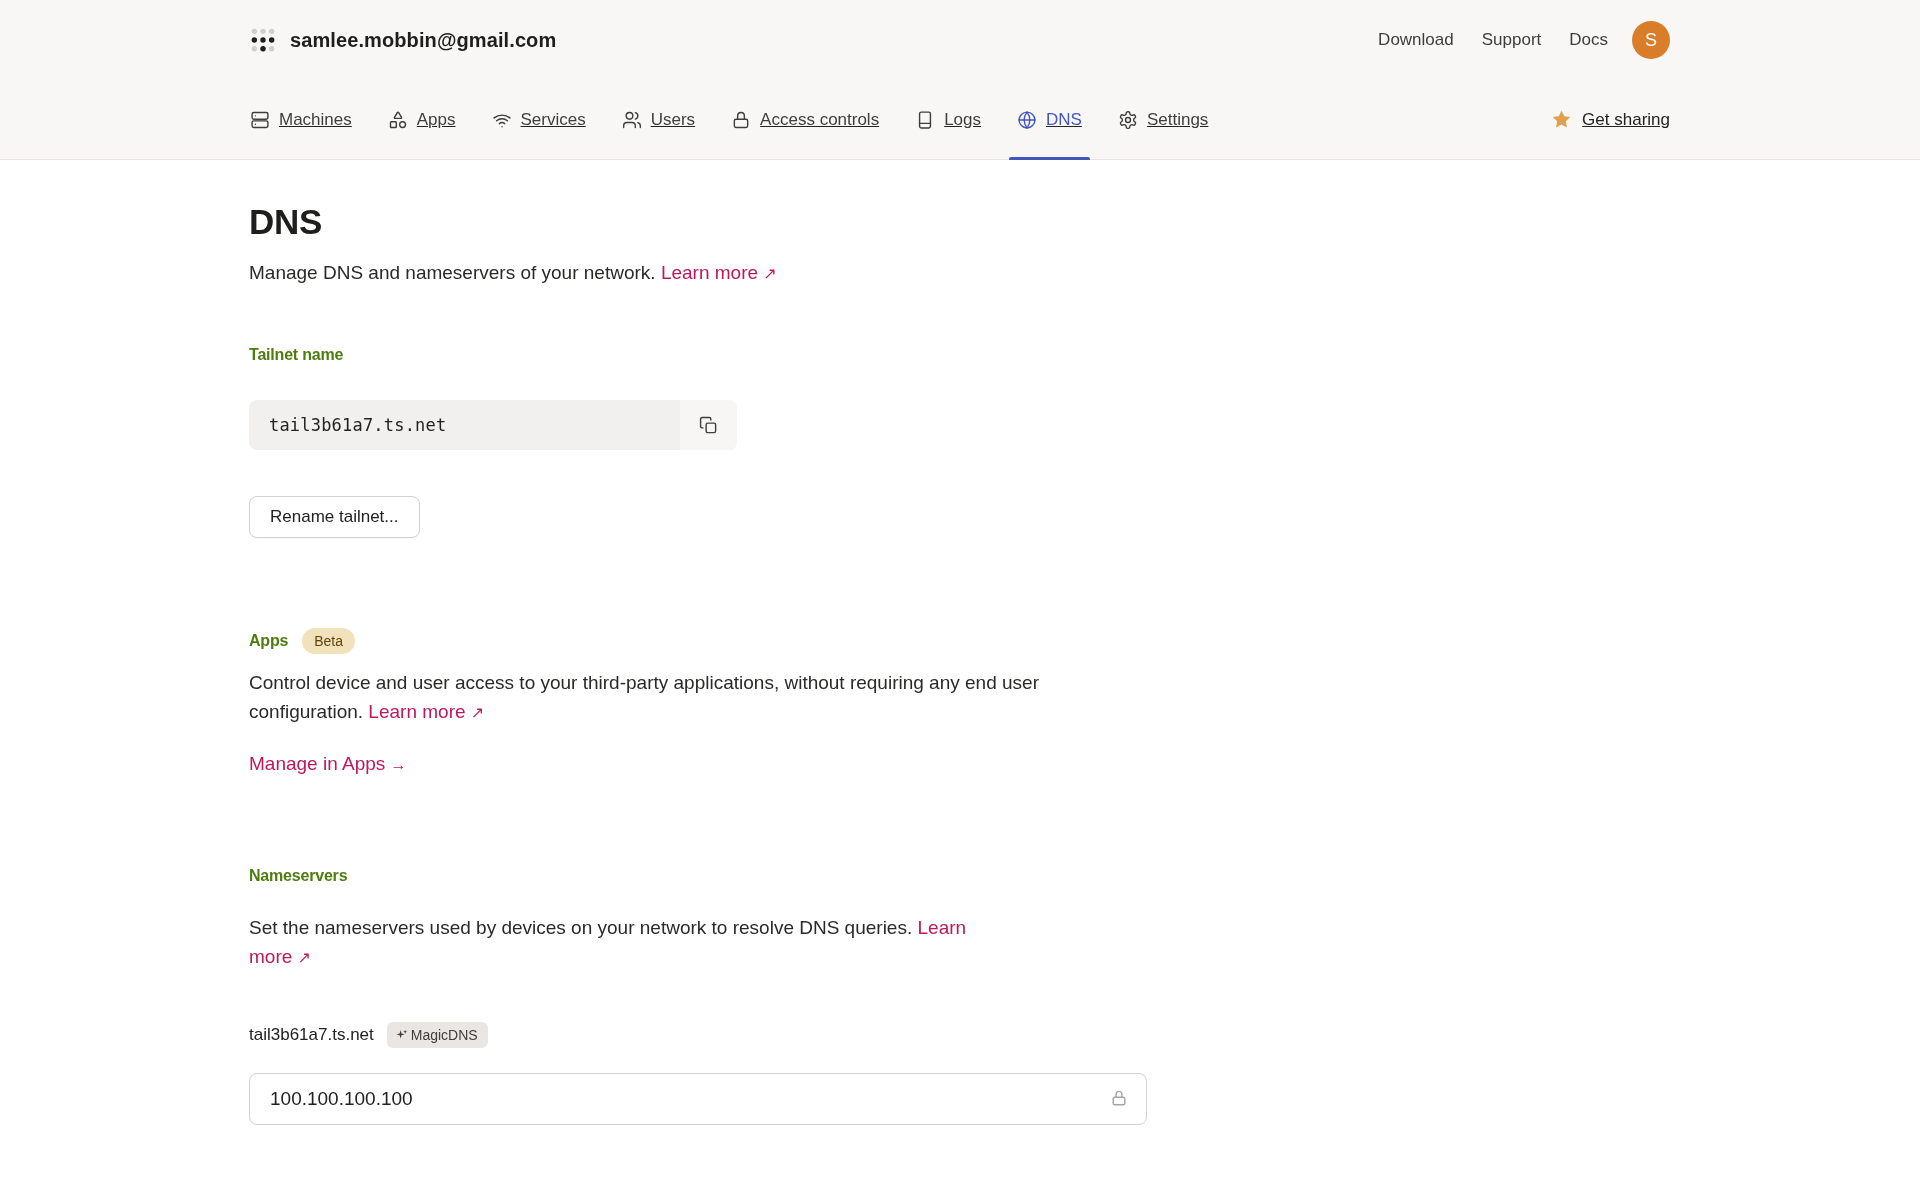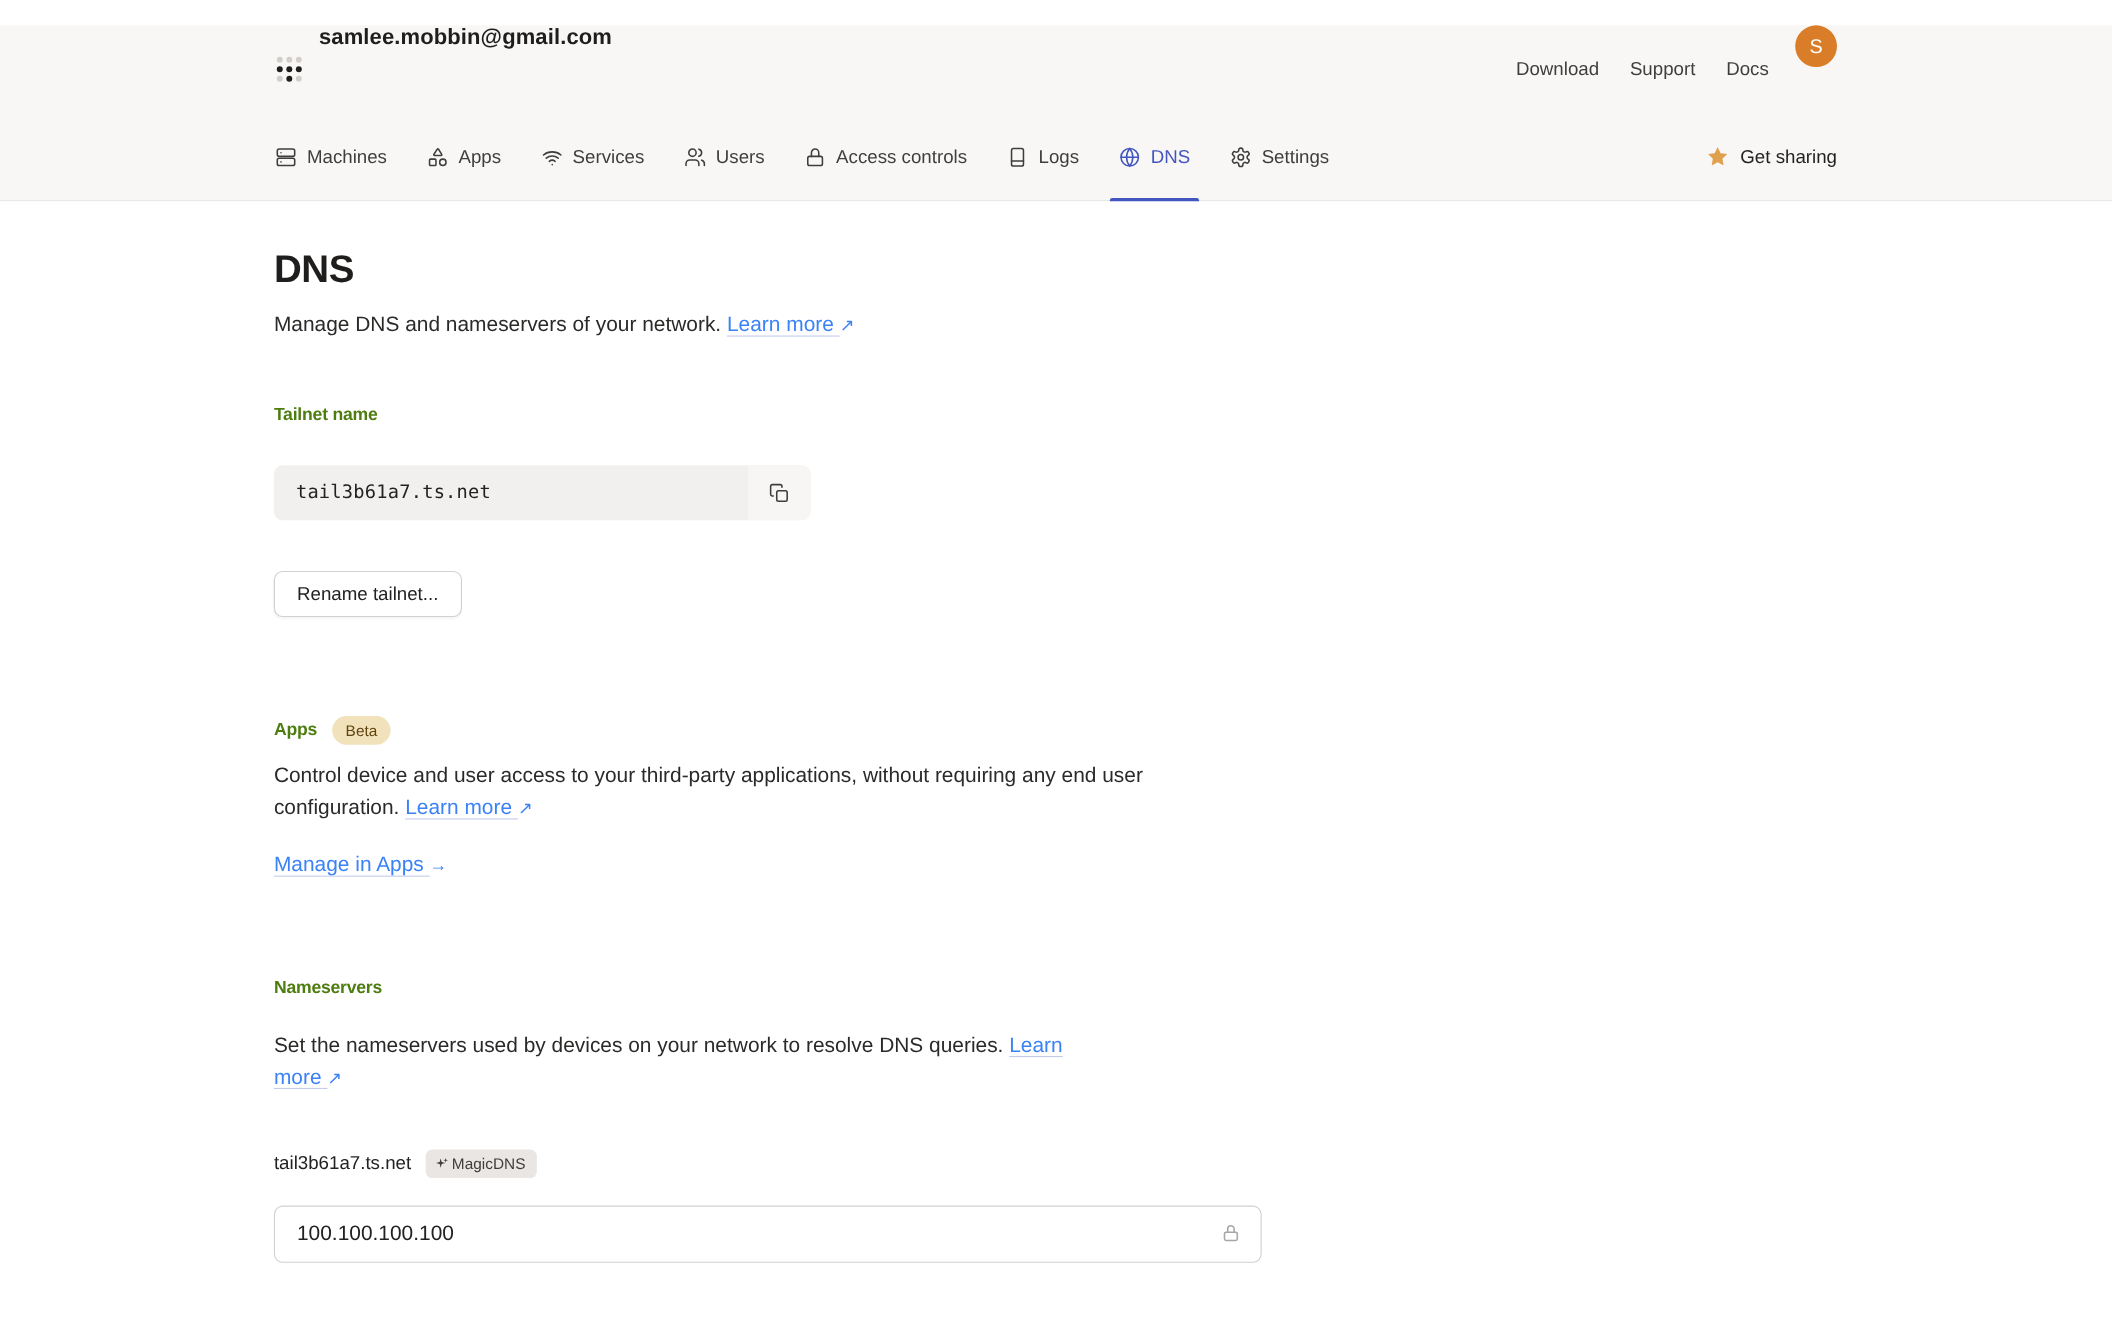--- a/index.html
+++ b/index.html
@@ -11,21 +11,21 @@
     -webkit-font-smoothing: antialiased;
   }
   a { cursor: pointer; }
 
   
   .topbar { background: #f9f7f6; }
   .topbar-row {
     height: 80px;
     padding: 0 250px;
     display: flex;
-    margin-top: 23px;
+    align-items: center;
   }
   .logo { display: flex; align-items: center; margin-right: 14px; }
   .account-email { font-size: 20px; font-weight: 700; color: #1f1e1d; letter-spacing: .1px; }
   .topbar-spacer { flex: 1; }
   .topbar-links { display: flex; align-items: center; gap: 28px; }
   .topbar-link { font-size: 17px; color: #3f3e3c; text-decoration: none; }
   .avatar {
     width: 38px; height: 38px; border-radius: 50%;
     background: #d97d28; color: #fff;
     display: flex; align-items: center; justify-content: center;
@@ -34,20 +34,21 @@
   }
 
   
   .navbar {
     height: 80px;
     padding: 0 250px;
     display: flex;
     align-items: stretch;
     border-bottom: 1px solid #e7e4e1;
     background: #f9f7f6;
+    text-decoration: underline;
   }
   .nav-tabs { display: flex; gap: 36px; align-items: stretch; }
   .tab {
     position: relative;
     display: flex; align-items: center; gap: 9px;
     font-size: 17px; color: #3f3e3c;
     cursor: pointer; white-space: nowrap;
   }
   .tab svg { stroke: #3f3e3c; }
   .tab.active { color: #4356bf; }
@@ -59,21 +60,21 @@
   .nav-spacer { flex: 1; }
   .get-started { display: flex; align-items: center; gap: 10px; font-size: 17px; color: #232222; cursor: pointer; }
 
   
   .main { padding: 42px 250px 0 249px; background: #fff; }
   h1 { font-size: 35px; font-weight: 700; color: #1f1e1d; letter-spacing: -.3px; }
   h2 { font-size: 16px; font-weight: 700; color: #4d7c0f; letter-spacing: -.2px; }
   p.body-text { font-size: 19px; line-height: 29px; color: #2b2a29; }
   .intro { margin-top: 16px; }
   a.text-link {
-    color: #3b82f6; text-decoration: underline;
+    color: #be185d; 
     text-decoration-color: #c3cbec; text-underline-offset: 4px;
   }
   .ext-arrow { font-size: 16px; text-decoration: none; display: inline-block; }
 
   .section-tailnet { margin-top: 58px; }
   .tailnet-desc { margin-top: 14px; max-width: 795px; }
 
   .copy-box {
     margin-top: 36px;
     width: 488px; height: 50px;

